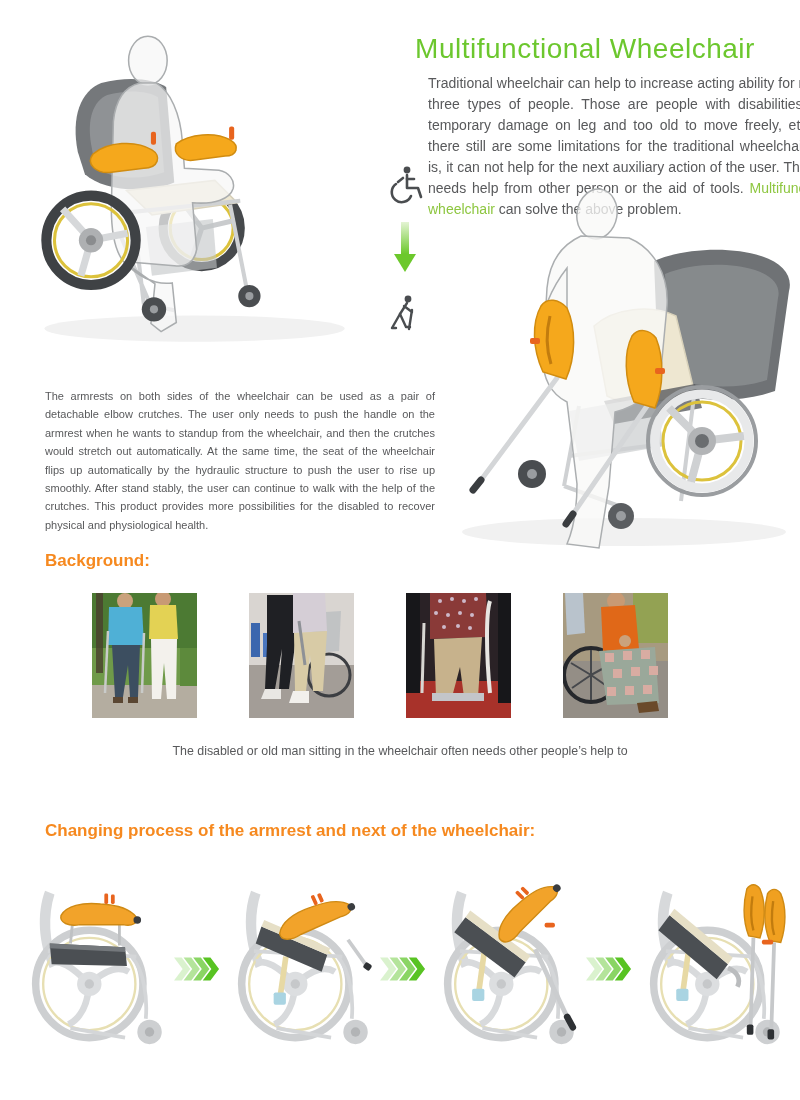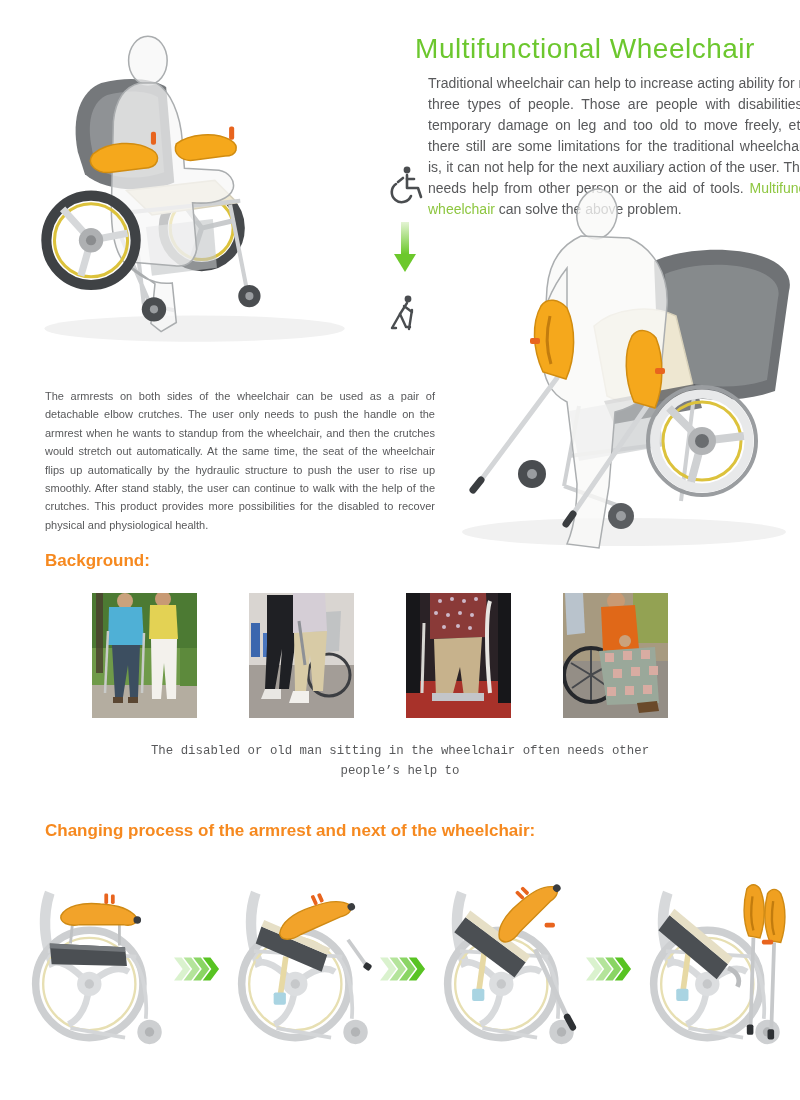--- a/index.html
+++ b/index.html
@@ -269,21 +269,21 @@
           <rect x="44" y="94" width="9" height="9"></rect>
           <rect x="62" y="93" width="9" height="9"></rect>
           <rect x="80" y="92" width="9" height="9"></rect>
         </g>
       <path d="M74,110 L94,108 L96,118 L76,120 Z" fill="#6a4a2a"></path>
     </svg>
   </div>
 </div>
 
 <div class="abs caption">
-  <span style="display:block;font-family:Liberation Mono, monospace;">The disabled or old man sitting in the wheelchair often needs other people’s help to</span>
+  <span style="display:block;">The disabled or old man sitting in the wheelchair often needs other people’s help to</span>
 </div>
 
 <h2 class="abs section-heading proc-heading" style="color:#f6891f;margin:0;">Changing process of the armrest and next of the wheelchair:</h2>
 
 <svg width="0" height="0" style="position:absolute;" aria-hidden="true">
   <defs>
     <g id="pchair">
       <path d="M33,16 C24,40 26,72 38,98 L47,94 C37,70 36,42 43,20 Z" fill="#d7d9db"></path>
       <circle cx="80" cy="115" r="57" fill="none" stroke="#cdcfd1" stroke-width="8"></circle>
       <circle cx="80" cy="115" r="49" fill="none" stroke="#e7dfb2" stroke-width="2.5"></circle>

